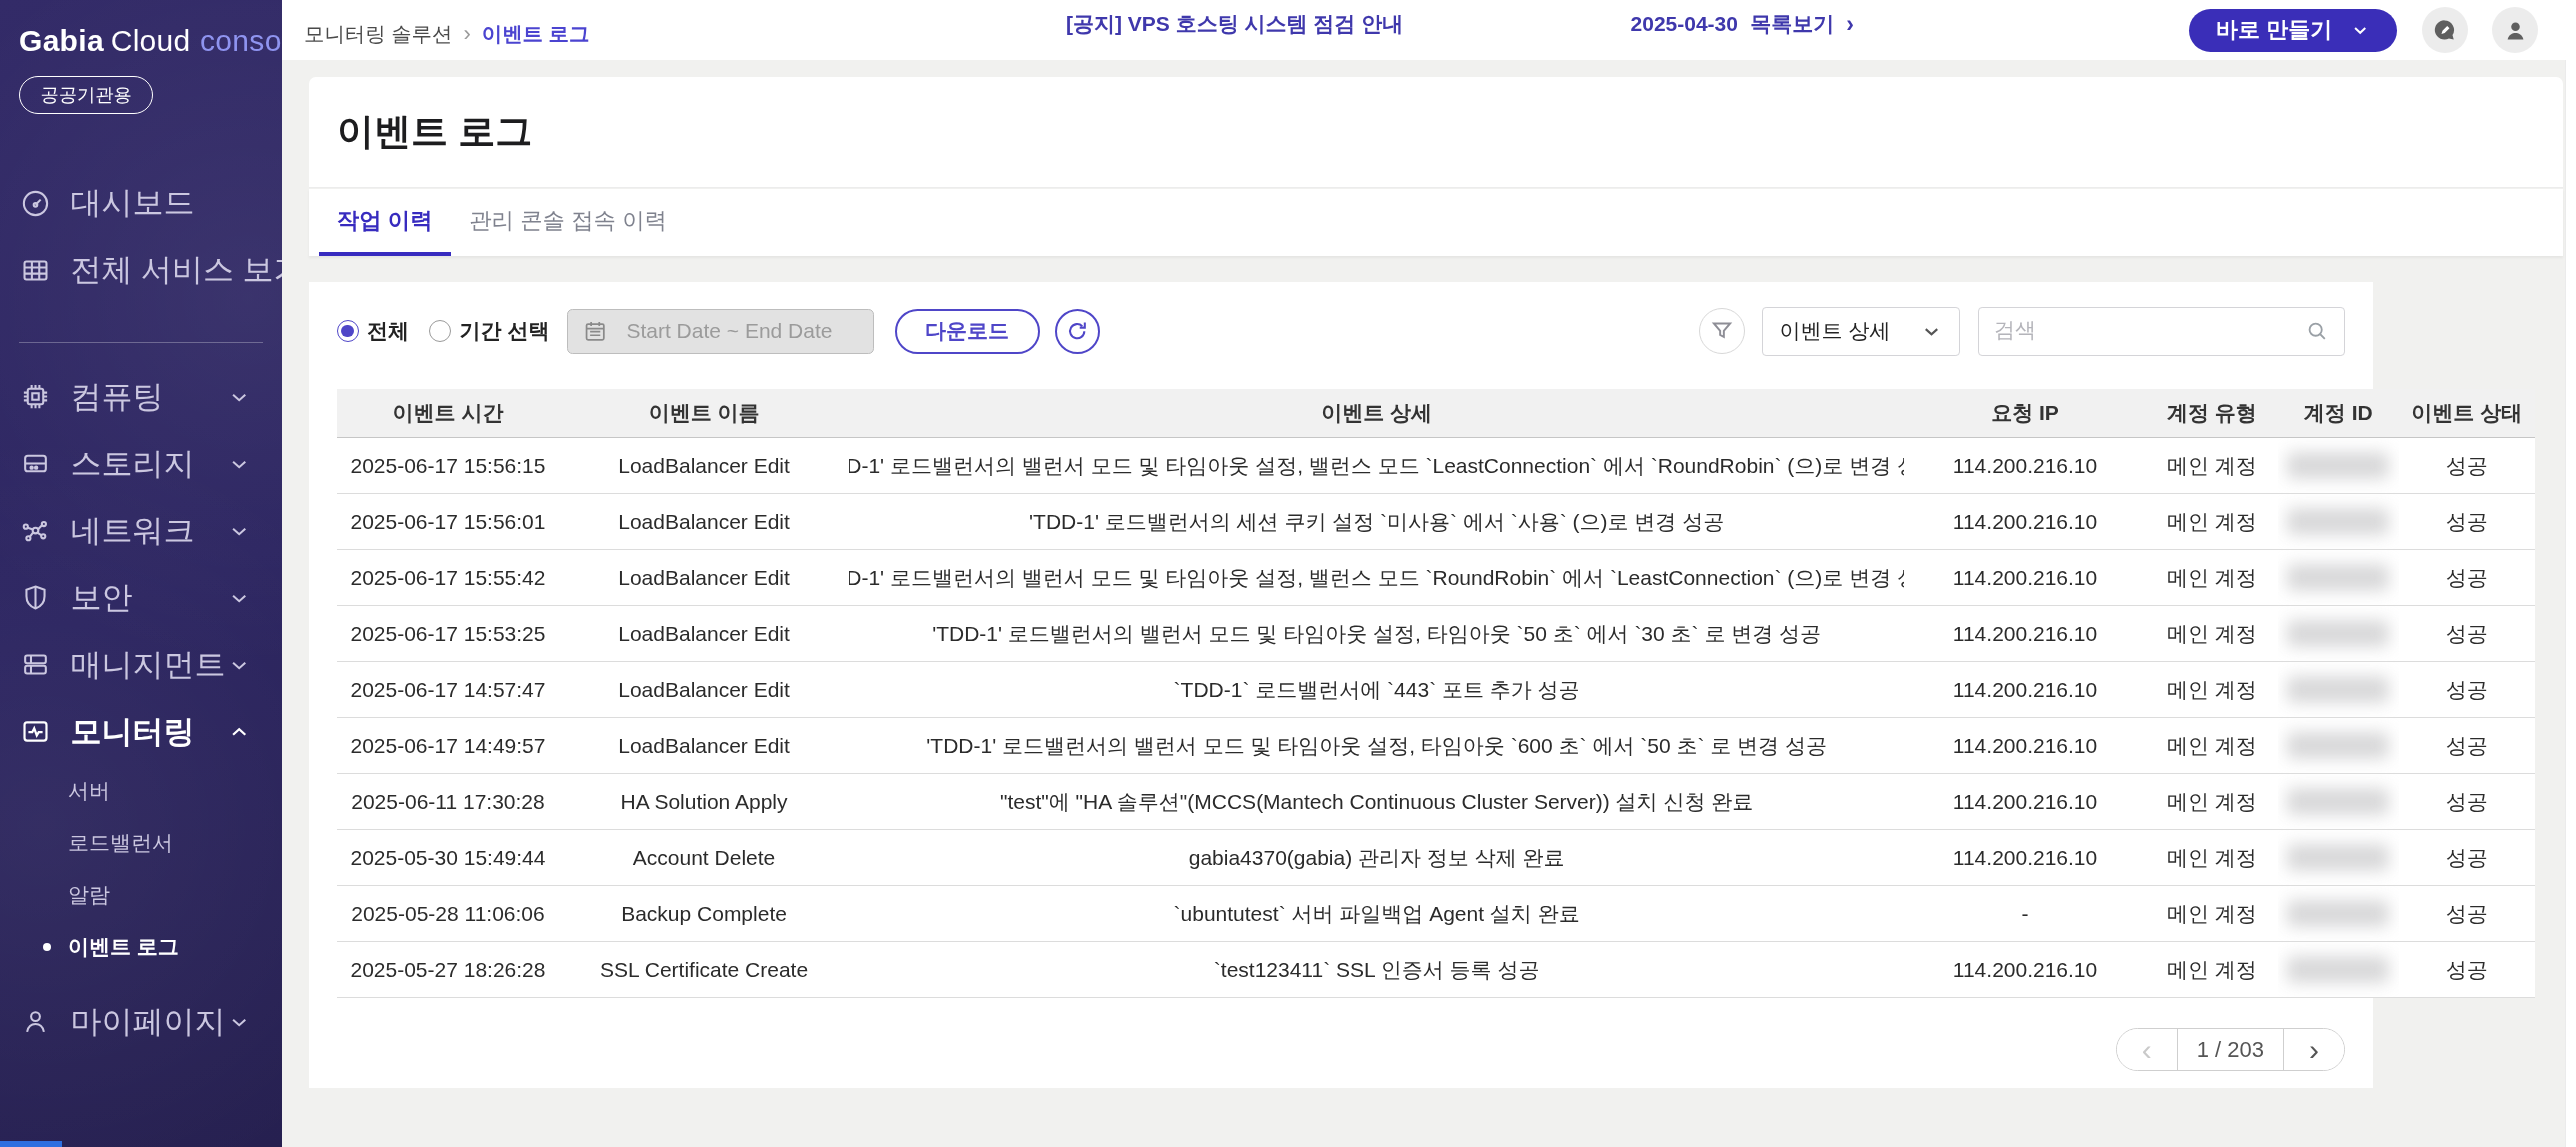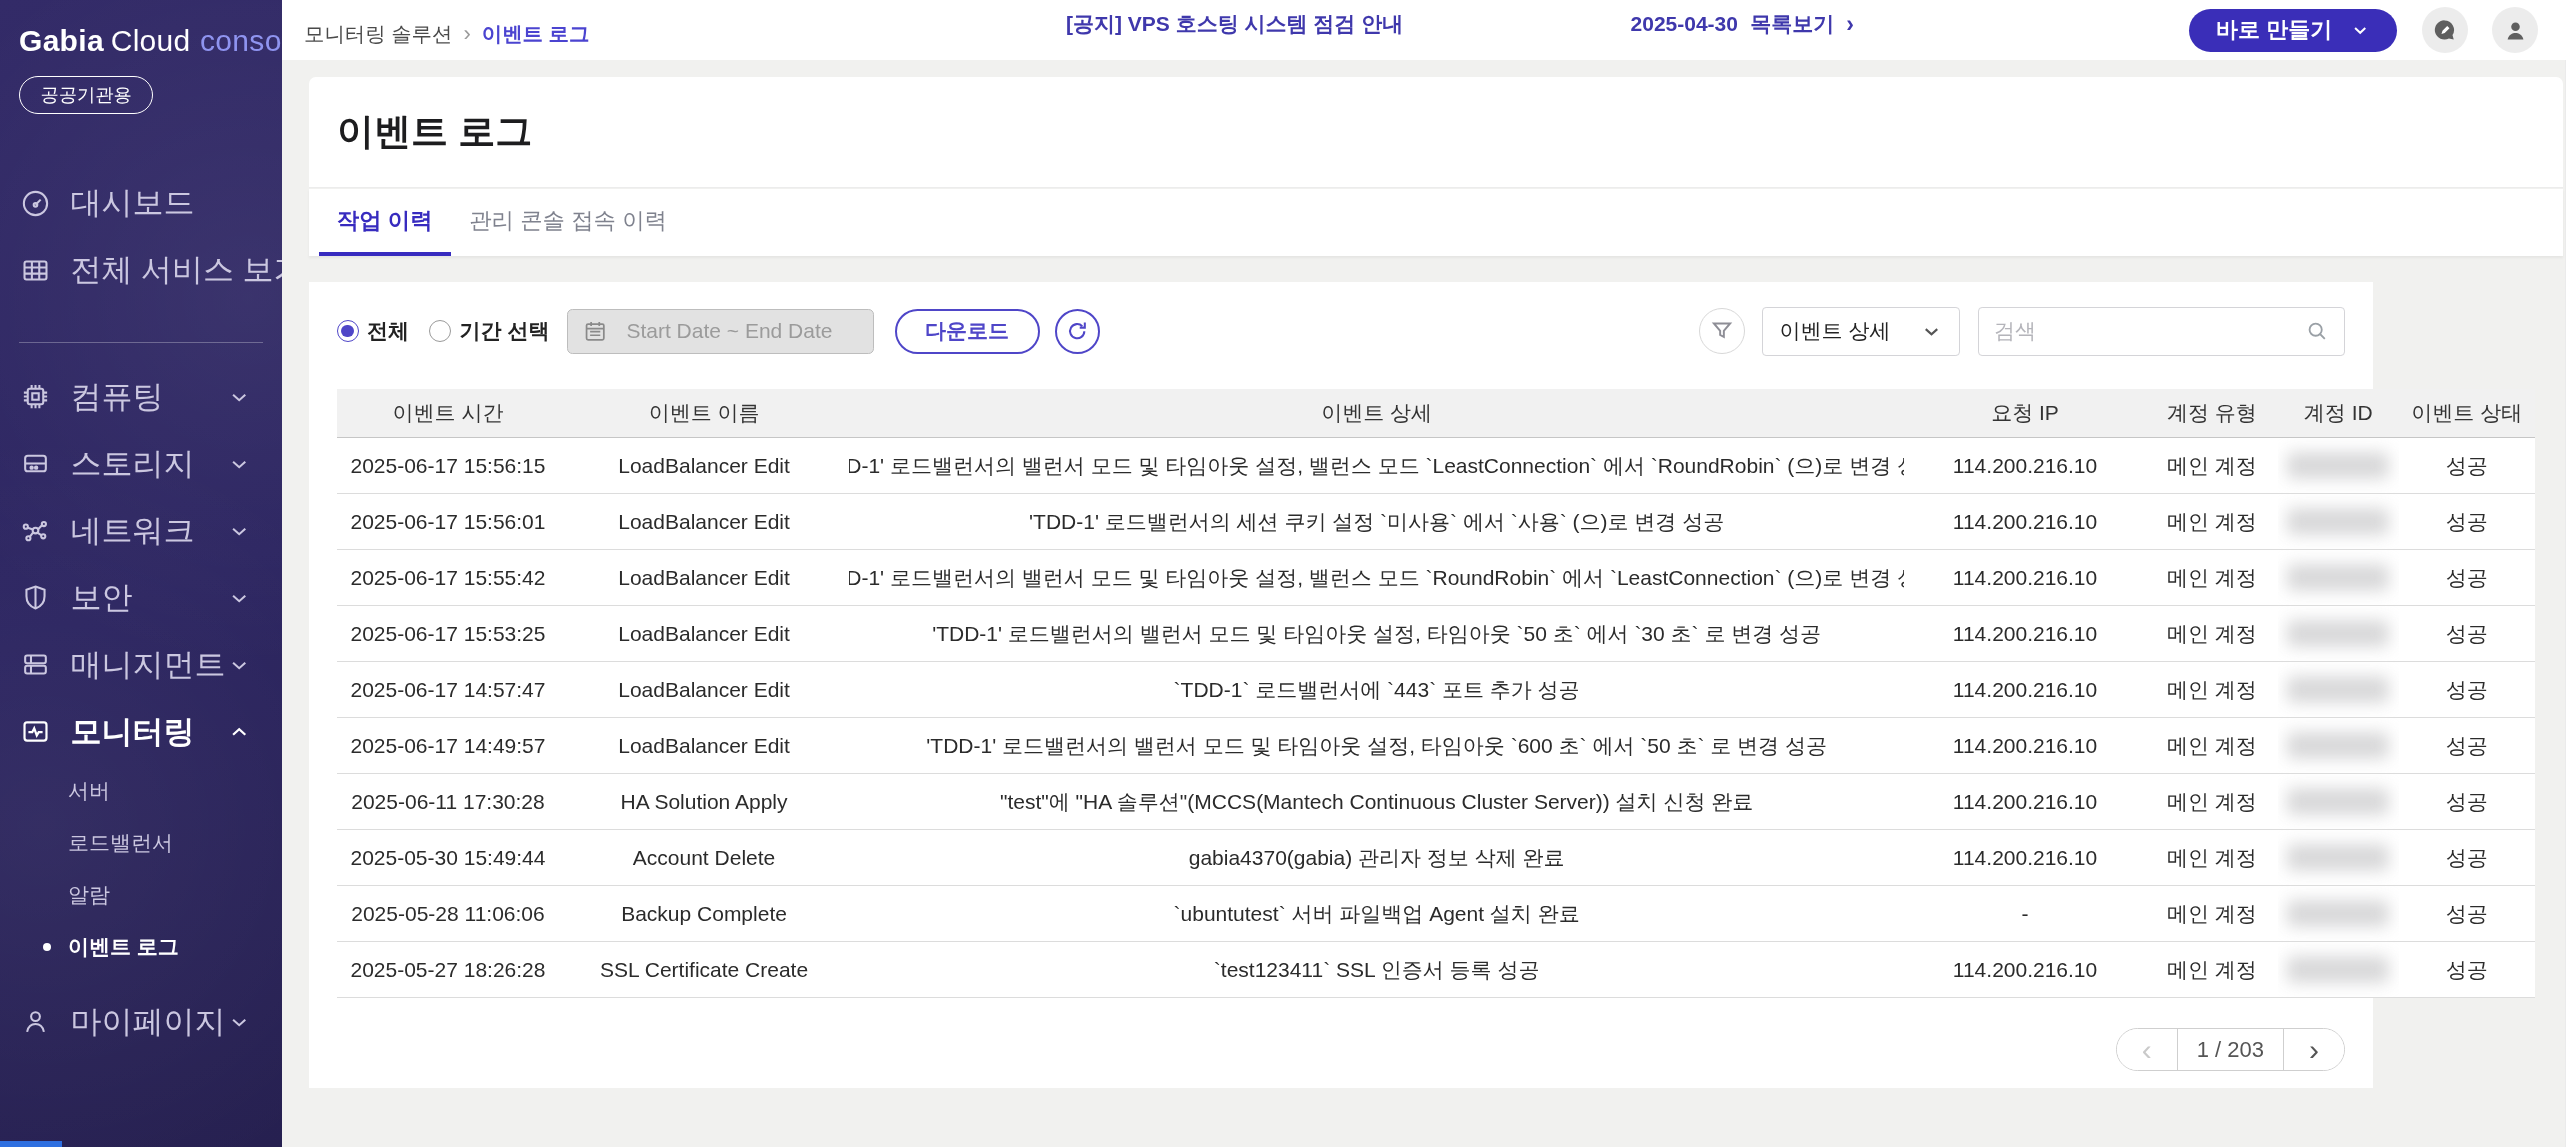--- a/index.html
+++ b/index.html
@@ -67,28 +67,28 @@
   .dl-btn { margin-left:20.4px; height:45px; padding:0 28.5px; background:#fff; border:2px solid #4F46C8; border-radius:678px; color:#4F46C8; font-size:21px; font-weight:600; cursor:pointer; white-space:nowrap; }
   .refresh-btn { margin-left:15px; width:45px; height:45px; border-radius:50%; border:2px solid #4F46C8; background:#fff; display:flex; align-items:center; justify-content:center; cursor:pointer; }
   .refresh-btn svg { width:24.4px; height:24.4px; }
   .filter-right { margin-left:auto; display:flex; align-items:center; }
   .funnel-btn { width:46px; height:46px; border-radius:50%; border:1.4px solid #D8D8D8; background:#fff; display:flex; align-items:center; justify-content:center; cursor:pointer; }
   .funnel-btn svg { width:26px; height:26px; }
   .select-box { margin-left:17.7px; width:198px; height:49px; border:1.4px solid #D4D4D8; border-radius:4.1px; background:#fff; display:flex; align-items:center; padding:0 16.3px; cursor:pointer; }
   .select-box .sel-val { font-size:21px; color:#222; flex:1; white-space:nowrap; }
   .select-box svg { width:23px; height:23px; }
   .search-box { margin-left:17.7px; width:367px; height:49px; border:1.4px solid #D4D4D8; border-radius:4.1px; background:#fff; display:flex; align-items:center; padding:0 15px; }
-  .search-box input { flex:1; border:none; outline:none; font-size:21px; color:#333; font-family:Liberation Sans, sans-serif; background:transparent; }
+  .search-box input { flex:1; border:none; outline:none; font-size:21px; color:#333; font-family:Liberation Mono, monospace; background:transparent; }
   .search-box input::placeholder { color:#B4B4BA; }
   .search-box svg { width:24.4px; height:24.4px; flex:0 0 24.4px; }
 
   
   .table { margin-top:33px; width:2198px; }
   .thead { display:flex; background:#F1F1F1; height:49px; border-bottom:1.4px solid #C6C6C6; }
-  .thead .c { font-size:21px; color:#333; font-weight:400; }
+  .thead .c { font-size:21px; color:#333; font-weight:700; }
   .trow { display:flex; height:56px; border-bottom:1.4px solid #DCDCDC; background:#fff; }
   .c { display:flex; align-items:center; justify-content:center; text-align:center; font-size:21px; color:#2B2B2B; padding:0 6.8px; overflow:hidden; white-space:nowrap; }
   .c-time { width:10.1%; } .c-name { width:13.2%; } .c-detail { width:48%; }
   .c-ip { width:11%; } .c-type { width:6%; } .c-id { width:5.5%; } .c-status { width:6.2%; }
   .blur-blob { display:inline-block; width:102px; height:27px; border-radius:5.4px; background:#B9B9BB; filter:blur(8.1px); opacity:.55; }
 
   
   .pager-wrap { display:flex; justify-content:flex-end; margin-top:30px; }
   .pager { display:flex; align-items:stretch; height:43px; border:1.4px solid #CFCFCF; border-radius:678px; overflow:hidden; background:#fff; }
   .pg-btn { width:60px; display:flex; align-items:center; justify-content:center; font-size:30px; cursor:pointer; background:#fff; border:none; }

